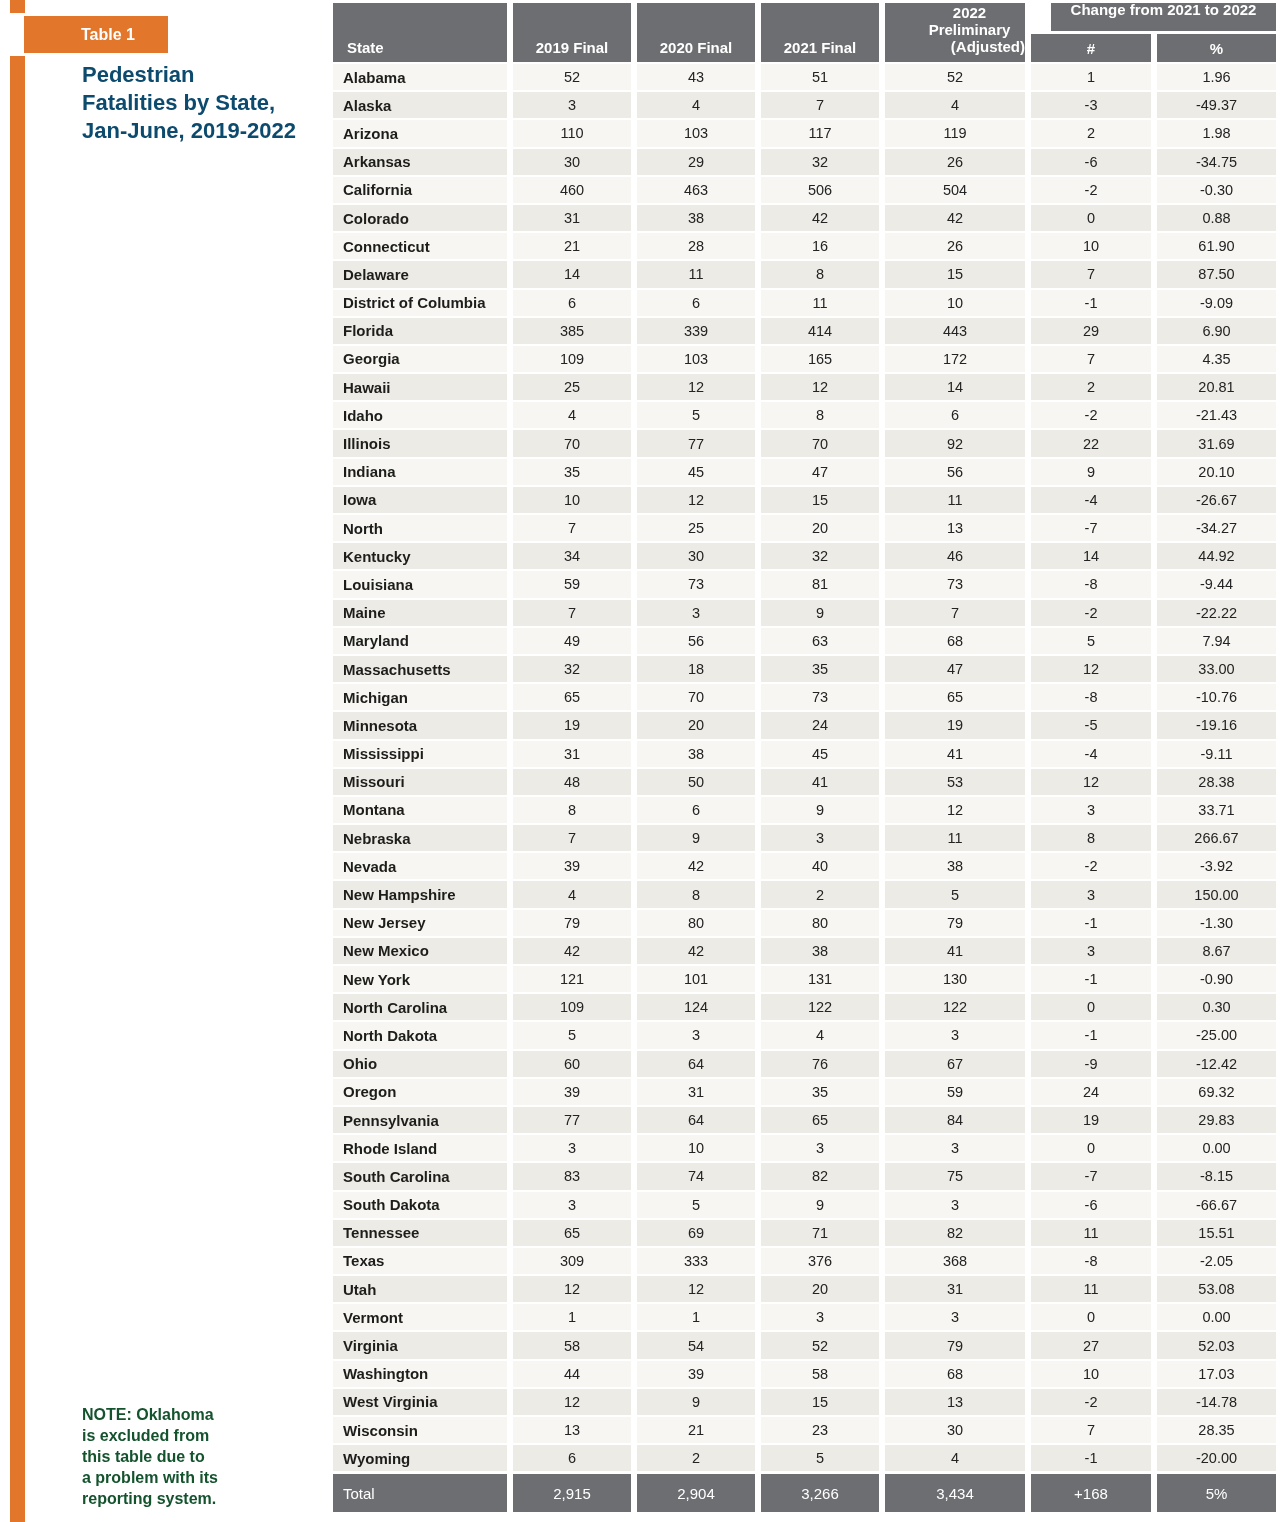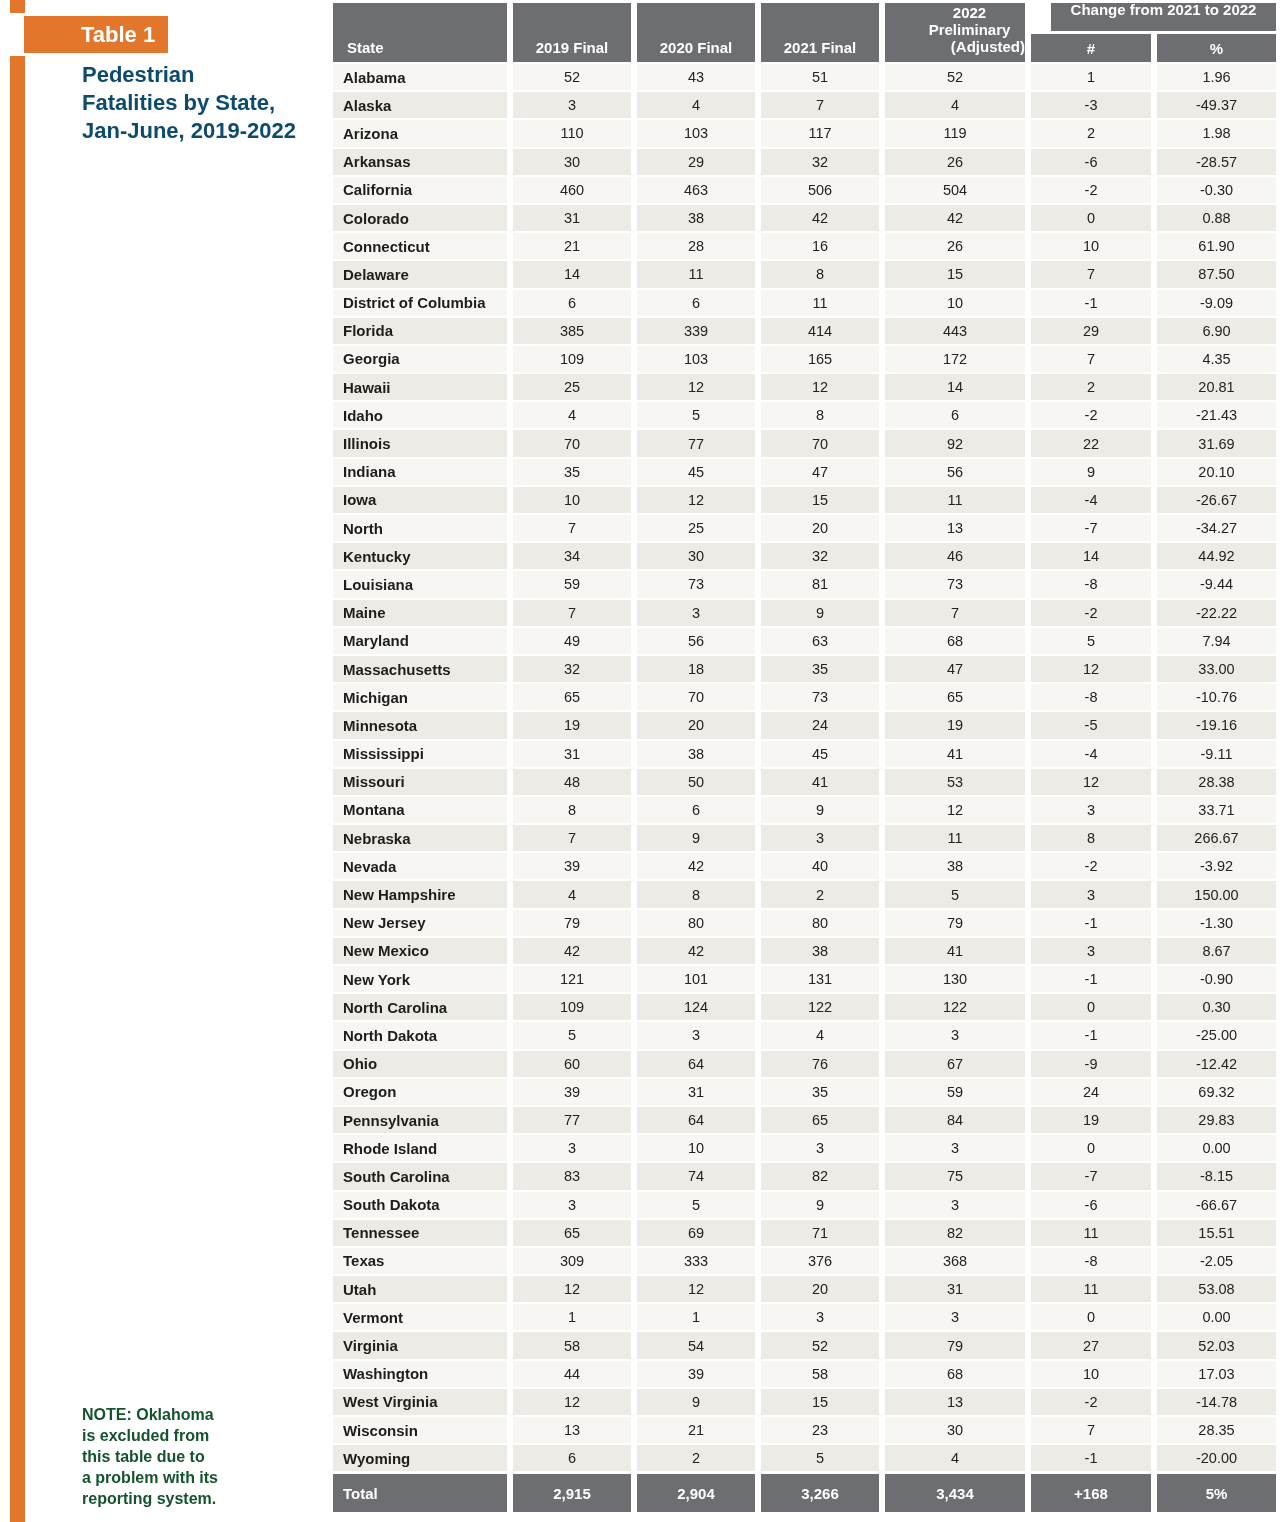--- a/index.html
+++ b/index.html
@@ -9,21 +9,21 @@
     background:#fff;
     font-family:"Liberation Sans", sans-serif;
     color:#1d1d1b;
     overflow:hidden;
   }
   
   .accent-stub{position:absolute;left:10px;top:0;width:15px;height:13px;background:var(--orange);}
   .accent-bar{position:absolute;left:10px;top:56px;width:15px;bottom:0;background:var(--orange);}
   .badge{
     position:absolute;left:24px;top:16px;width:144px;height:37px;
-    background:var(--orange);color:#fff;font-weight:bold;font-size:22px;
+    background:var(--orange);color:#fff;font-weight:bold;font-size:16px;
     display:flex;align-items:center;padding-left:57px;box-sizing:border-box;
   }
   .title{
     position:absolute;left:82px;top:61px;width:250px;
     font-size:22px;font-weight:bold;line-height:28px;color:#0c4a6e;
   }
   .sources{
     position:absolute;left:82px;top:164px;width:250px;
     font-size:16px;font-style:italic;line-height:28px;color:#2b2b2b;
   }
@@ -62,21 +62,21 @@
     margin-bottom:2px;
   }
   .td{
     display:flex;align-items:center;justify-content:center;
     font-size:14.5px;color:#232323;box-sizing:border-box;
   }
   .td.state{justify-content:flex-start;padding-left:10px;font-weight:bold;font-size:15px;color:#1d1d1b;}
   .trow.light .td{background:var(--rowlight);}
   .trow.dark .td{background:var(--rowdark);}
   .trow.totalrow{height:38px;margin-top:3px;margin-bottom:0;}
-  .trow.totalrow .td{background:var(--hdr);color:#fff;font-weight:bold;font-size:15px;}
+  .trow.totalrow .td{background:var(--hdr);color:#fff;font-weight:normal;font-size:15px;}
   .trow.totalrow .td.state{color:#fff;}
 </style>
 </head>
 <body>
 
 <div class="page" style="--orange: #e2772c; --hdr: #6d6e71; --rowlight: #f7f6f2; --rowdark: #edebe5;">
 
   <div class="accent-stub"></div>
   <div class="accent-bar"></div>
 
@@ -141,21 +141,21 @@
           <div class="td">2</div>
           <div class="td">1.98</div>
         </div>
         <div class="trow dark">
           <div class="td state">Arkansas</div>
           <div class="td">30</div>
           <div class="td">29</div>
           <div class="td">32</div>
           <div class="td">26</div>
           <div class="td">-6</div>
-          <div class="td">-28.57</div>
+          <div class="td">-34.75</div>
         </div>
         <div class="trow light">
           <div class="td state">California</div>
           <div class="td">460</div>
           <div class="td">463</div>
           <div class="td">506</div>
           <div class="td">504</div>
           <div class="td">-2</div>
           <div class="td">-0.30</div>
         </div>

